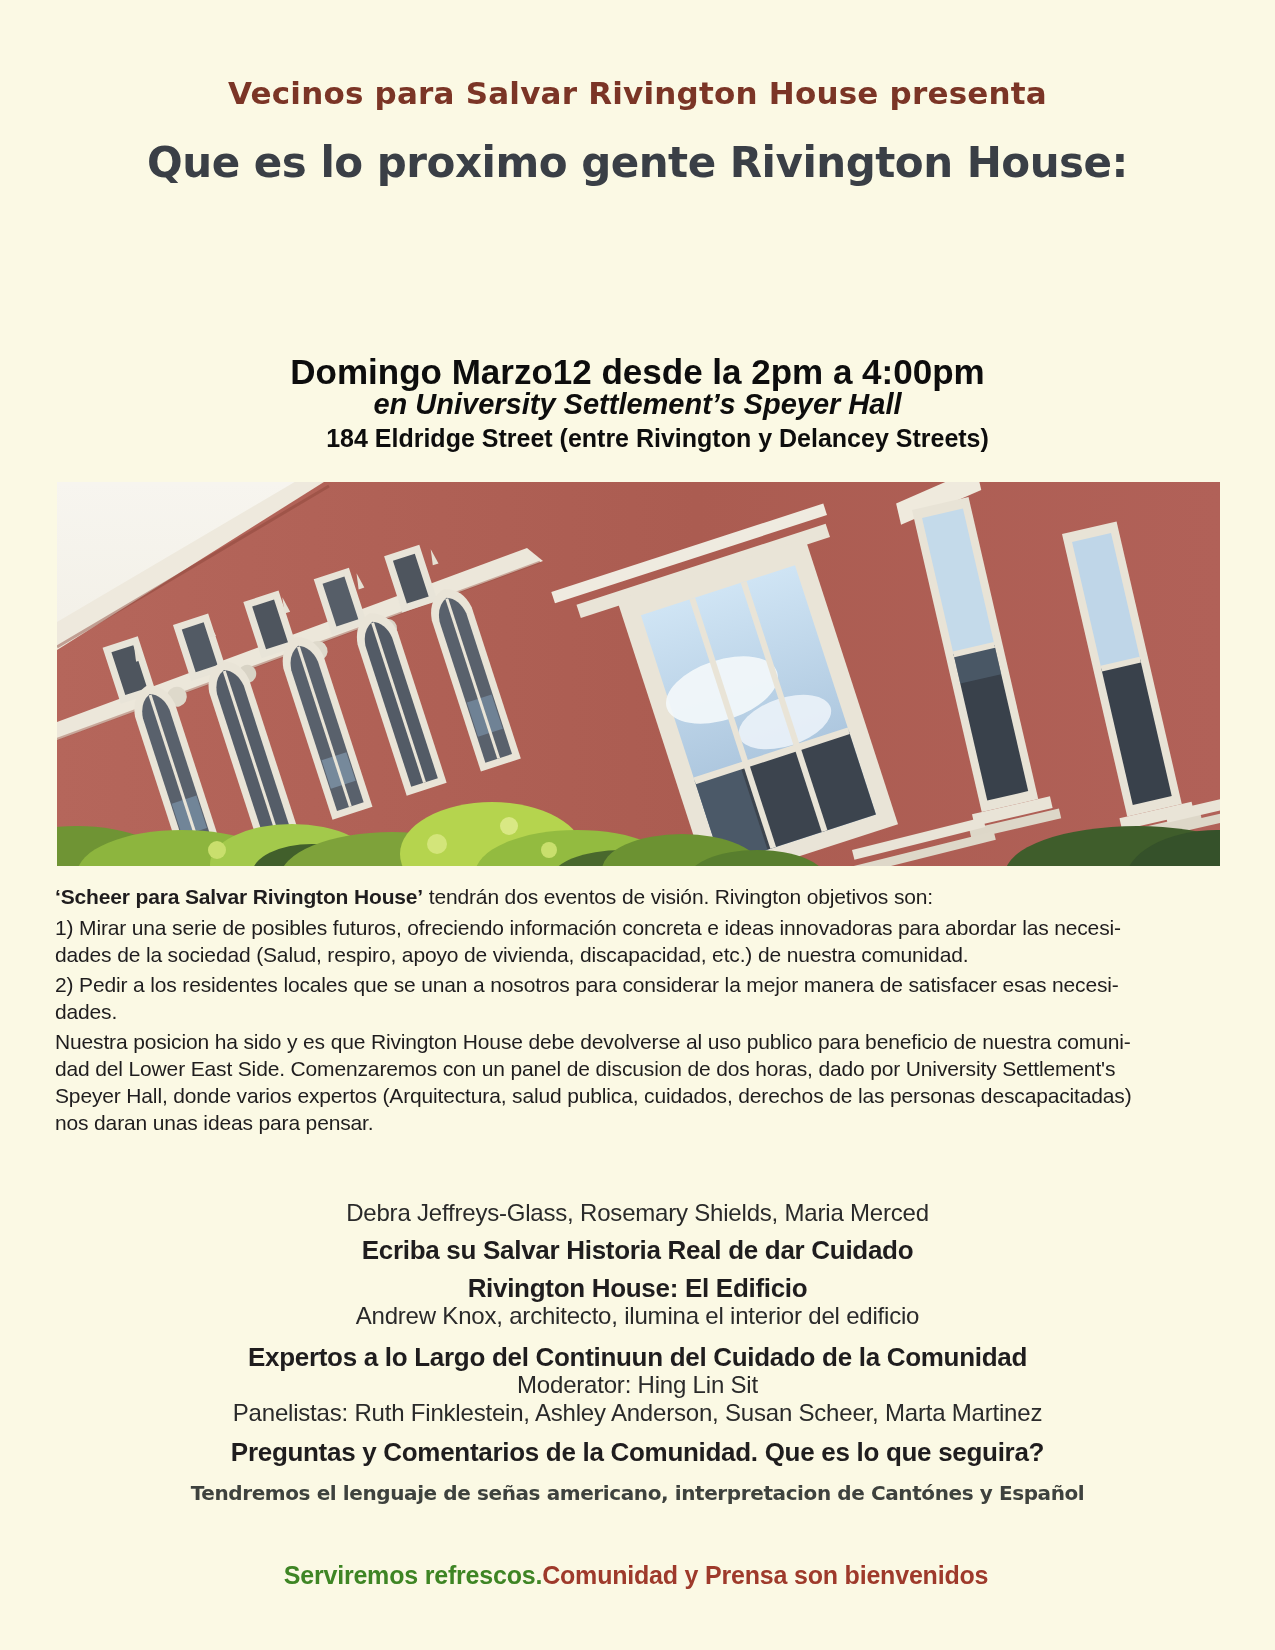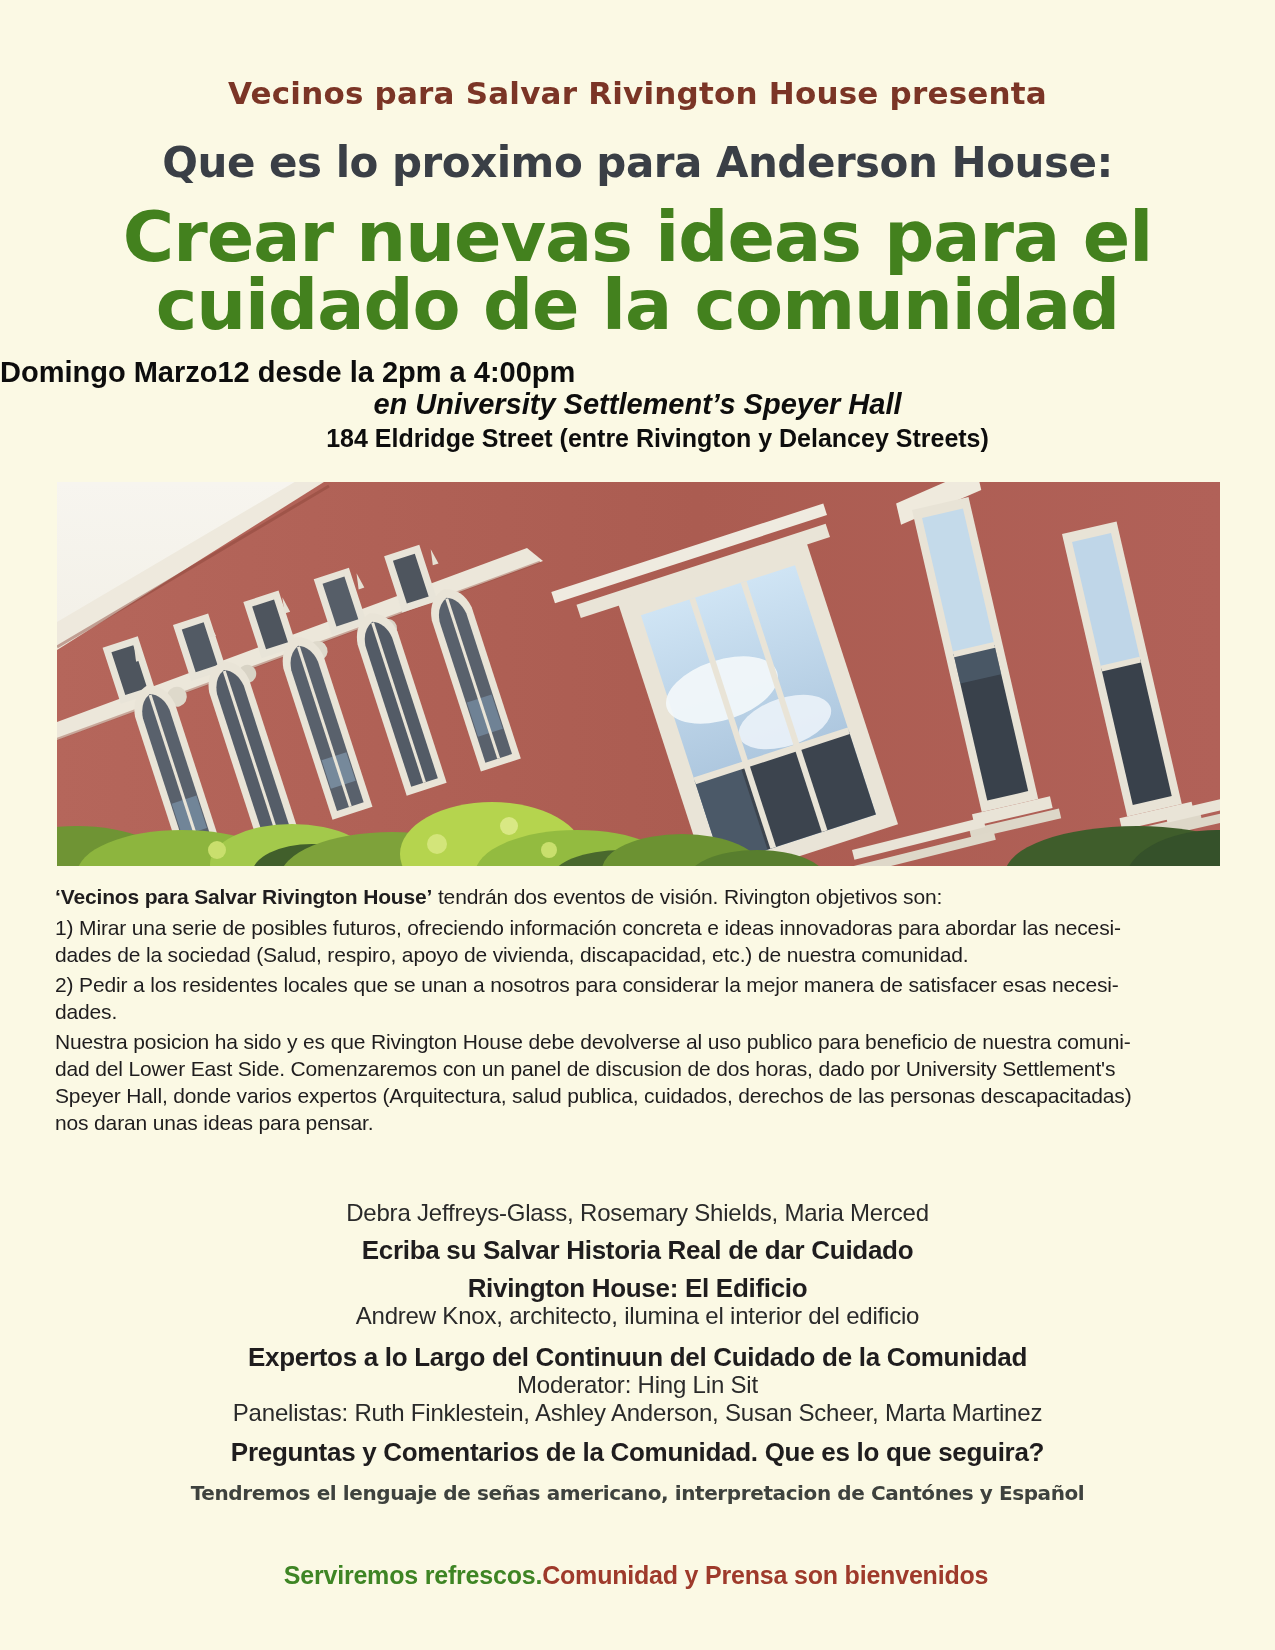--- a/index.html
+++ b/index.html
@@ -26,21 +26,21 @@
     color:#3A3F46;text-align:center;letter-spacing:-0.5px;
   }
   .title2{
     position:absolute;top:203px;left:0;width:100%;
     font-family:"DejaVu Sans","Liberation Sans",sans-serif;
     font-weight:bold;font-size:70px;line-height:68px;
     color:#43811E;text-align:center;letter-spacing:-1px;
   }
   .when{
     position:absolute;top:355px;left:0;width:100%;
-    font-weight:bold;font-size:29px;line-height:34px;text-align:left;color:#0D0D0D;
+    font-weight:bold;font-size:35px;line-height:34px;text-align:center;color:#0D0D0D;
   }
   .venue{
     position:absolute;top:387px;left:0;width:100%;
     font-weight:bold;font-size:29px;line-height:34px;text-align:center;color:#0D0D0D;font-style:italic;
   }
   .address{
     position:absolute;top:423px;left:0;width:100%;
     font-weight:bold;font-size:25px;line-height:30px;text-align:center;color:#0D0D0D;padding-left:20px;
   }
   .photo{
@@ -75,24 +75,22 @@
   .footer-left{color:#3E8524;}
   .footer-right{color:#9E3A2B;}
 </style>
 </head>
 <body>
 
 <div class="flyer">
 
   <div class="presenter">Vecinos para Salvar Rivington House presenta</div>
 
-  <div class="title1">Que es lo proximo para Anderson House:</div>
-
-  <div class="title2 pre">Crear nuevas ideas para el
-cuidado de la comunidad</div>
+  <div class="title1">Que es lo proximo gente Rivington House:</div>
+
 
   <div class="when">Domingo Marzo12 desde la 2pm a 4:00pm</div>
   <div class="venue">en University Settlement’s Speyer Hall</div>
   <div class="address">184 Eldridge Street (entre Rivington y Delancey Streets)</div>
 
   <div class="photo">
     <svg viewBox="0 0 1163 384" width="1163" height="384" preserveAspectRatio="none" role="img">
       <defs>
         <linearGradient id="skyg" x1="0" y1="0" x2="0" y2="1">
           <stop offset="0" stop-color="#f7f5ef"></stop>
@@ -232,21 +230,21 @@
         <circle cx="452" cy="344" r="9" fill="#d9e884"></circle>
         <circle cx="492" cy="368" r="8" fill="#c9df6d"></circle>
         <circle cx="160" cy="368" r="9" fill="#c9df6d"></circle>
         <ellipse cx="1080" cy="392" rx="132" ry="48" fill="#3f5d2b"></ellipse>
         <ellipse cx="1160" cy="400" rx="92" ry="52" fill="#35512a"></ellipse>
       </g>
     </svg>
   </div>
 
   <div class="bodytext">
-    <p class="intro"><span class="b">‘Vecinos para Salvar Rivington House’</span><span> tendrán dos eventos de visión. Rivington objetivos son:</span></p>
+    <p class="intro"><span class="b">‘Scheer para Salvar Rivington House’</span><span> tendrán dos eventos de visión. Rivington objetivos son:</span></p>
     <p class="para pre">1) Mirar una serie de posibles futuros, ofreciendo información concreta e ideas innovadoras para abordar las necesi-
 dades de la sociedad (Salud, respiro, apoyo de vivienda, discapacidad, etc.) de nuestra comunidad.</p>
     <p class="para pre">2) Pedir a los residentes locales que se unan a nosotros para considerar la mejor manera de satisfacer esas necesi-
 dades.</p>
     <p class="para pre">Nuestra posicion ha sido y es que Rivington House debe devolverse al uso publico para beneficio de nuestra comuni-
 dad del Lower East Side. Comenzaremos con un panel de discusion de dos horas, dado por University Settlement's
 Speyer Hall, donde varios expertos (Arquitectura, salud publica, cuidados, derechos de las personas descapacitadas)
 nos daran unas ideas para pensar.</p>
   </div>
 

